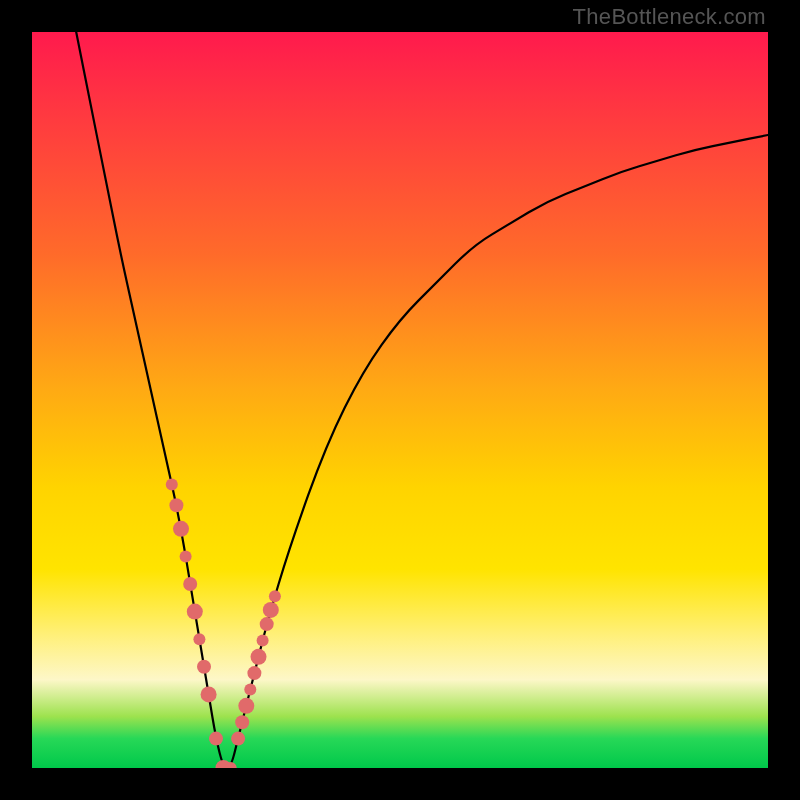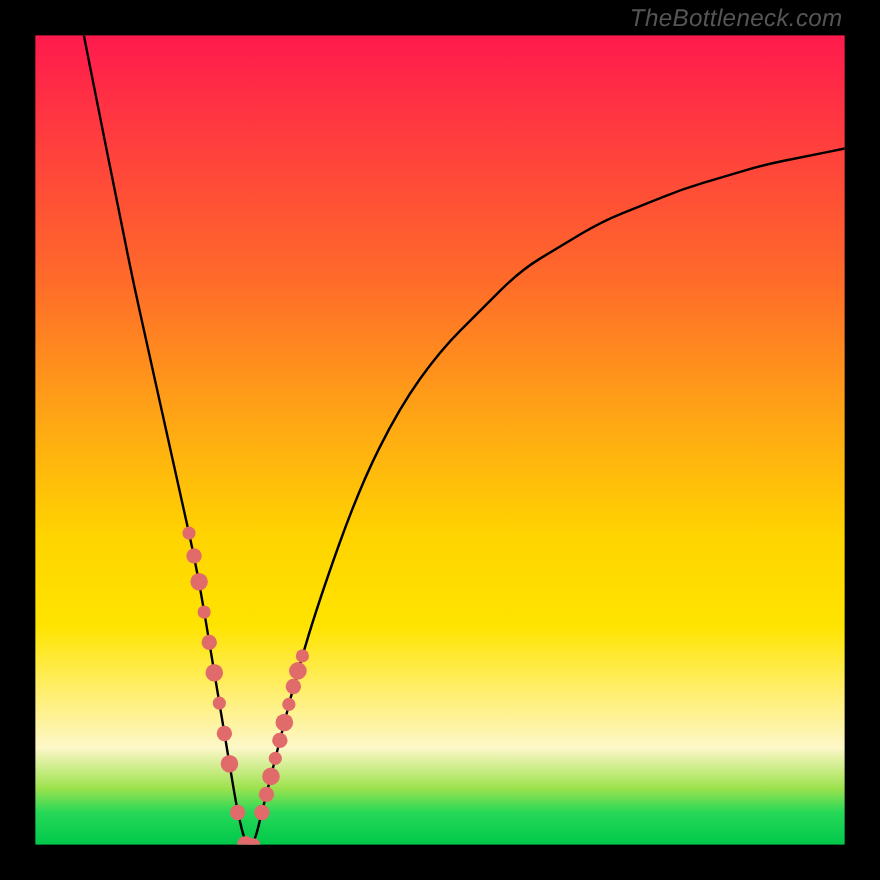--- a/index.html
+++ b/index.html
@@ -45,21 +45,20 @@
   }
   .watermark {
     position: absolute;
     top: 4px;
     right: 34px;
     color: #555;
     font-size: 22px;
     font-weight: 500;
     letter-spacing: 0.3px;
     user-select: none;
-    font-style: italic;
   }
   svg.curve {
     position: absolute;
     inset: 0;
   }
 </style>
 </head>
 <body>
 
 <div class="frame">

